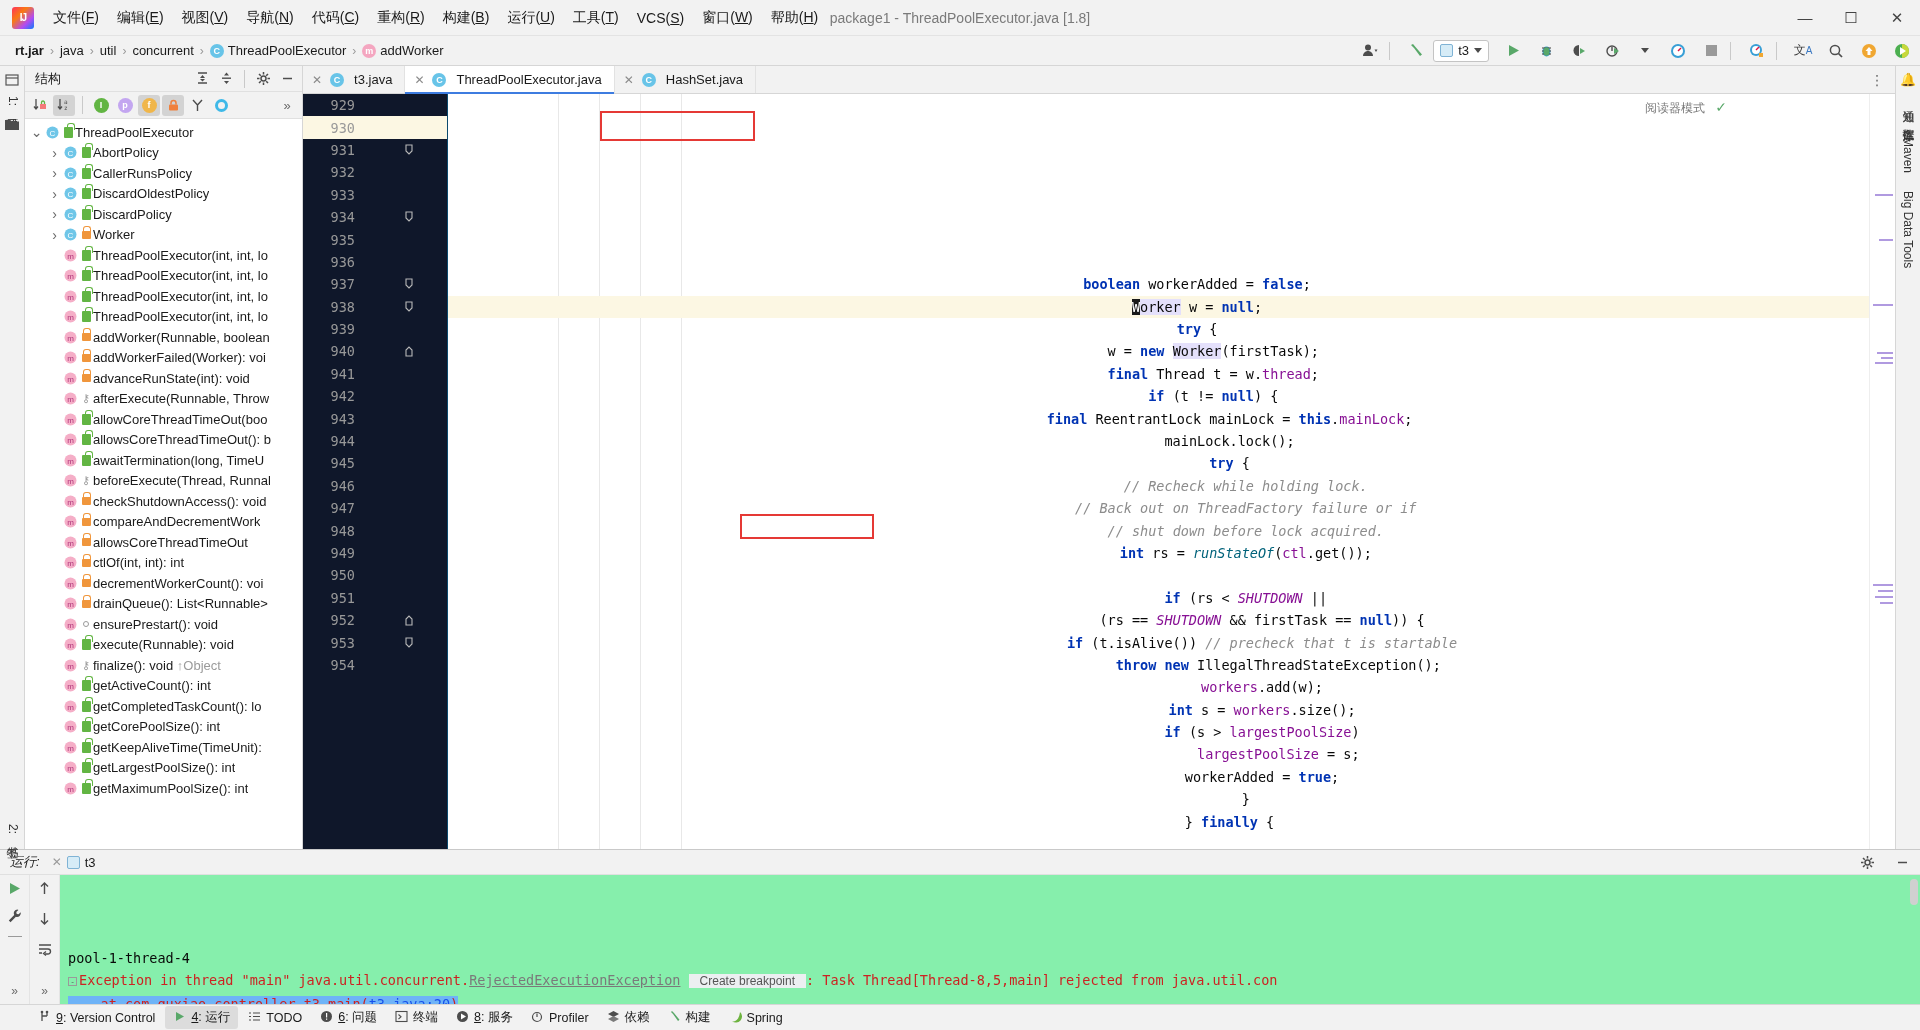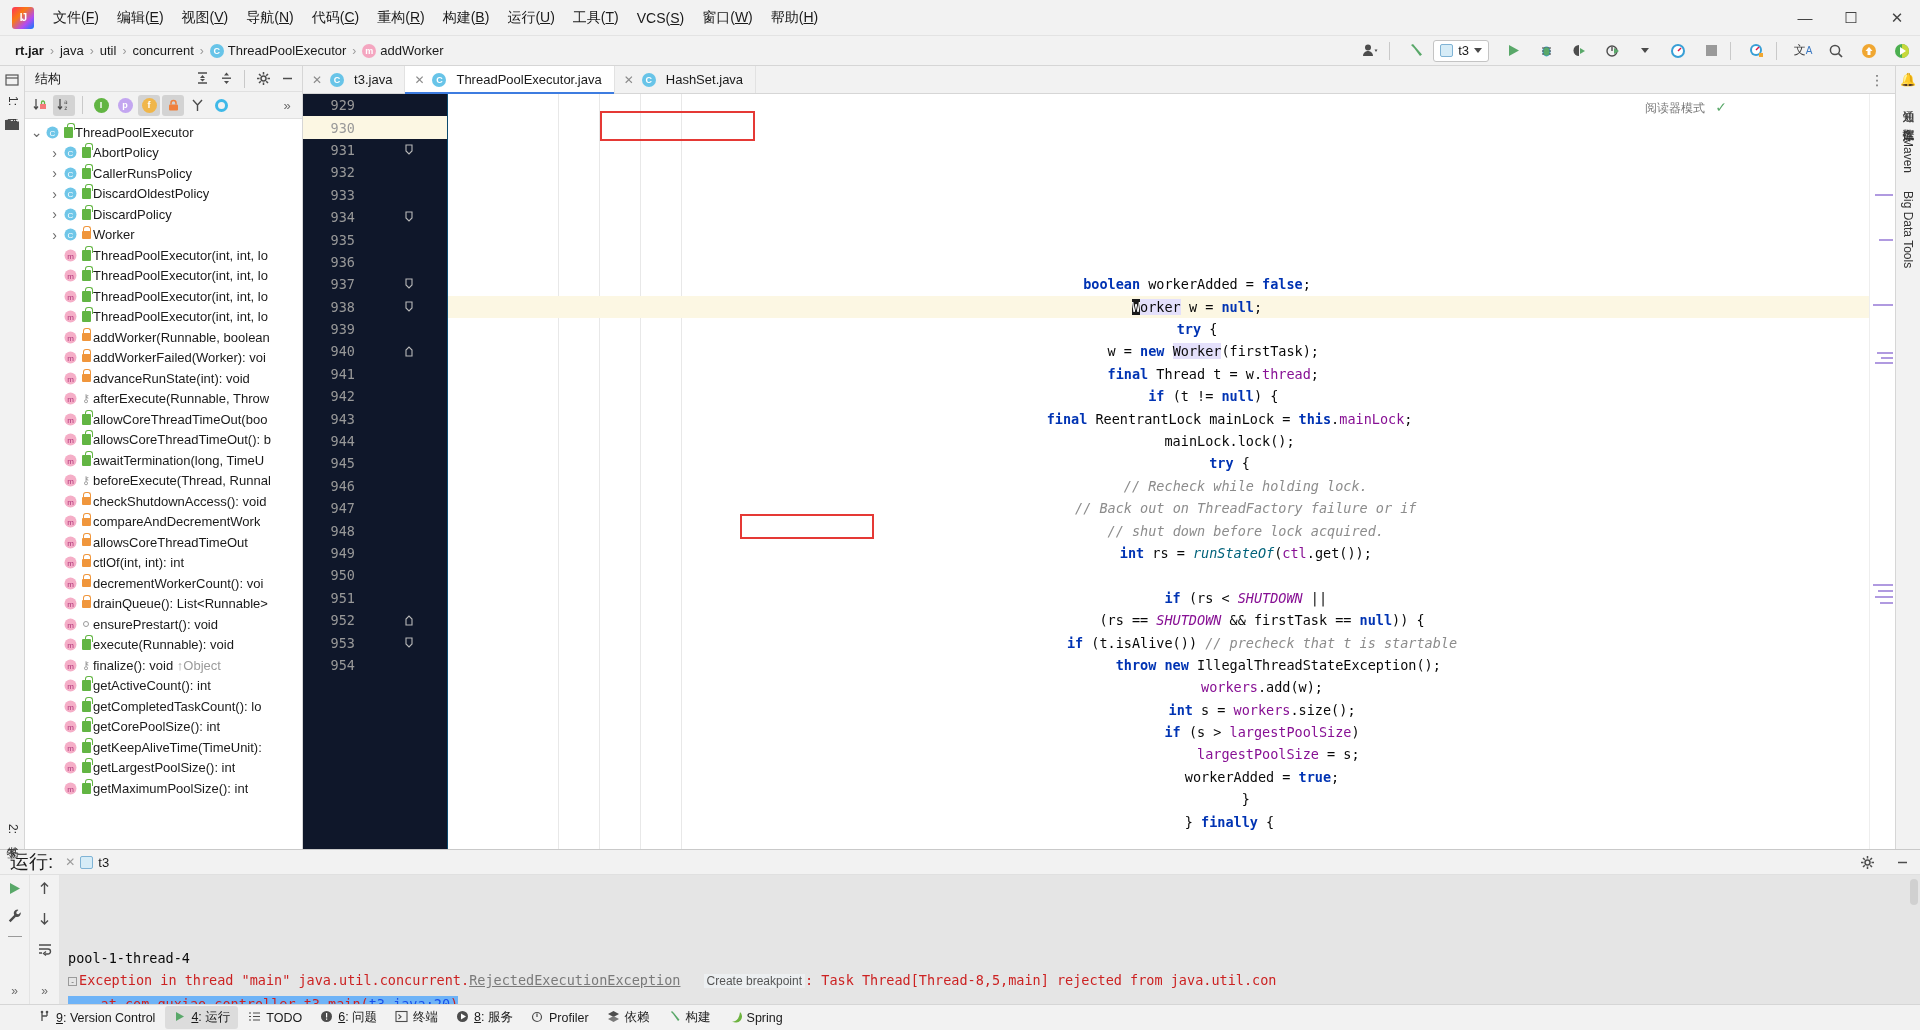--- a/index.html
+++ b/index.html
@@ -190,40 +190,40 @@
 
   
   .runpanel {
     height: 155px; flex: 0 0 155px; display:flex; flex-direction:column;
     background:#fff; border-top:1px solid #c9c9c9;
   }
   .run-head {
     height: 25px; flex:0 0 25px; display:flex; align-items:center; gap:6px;
     padding: 0 6px 0 10px; background:#f2f2f2; border-bottom:1px solid #e0e0e0;
   }
-  .run-title { font-size: 19px; }
+  .run-title { font-size: 13px; font-style: italic; }
   .run-tab { display:flex; align-items:center; gap:5px; font-size:13px; padding: 1px 6px; border-radius:3px;}
   .run-head-right { margin-left:auto; display:flex; align-items:center; gap:4px; }
   .run-body { flex:1 1 auto; display:flex; min-height:0; }
   .run-side {
     width: 30px; flex:0 0 30px; background:#f2f2f2; border-right:1px solid #e4e4e4;
     display:flex; flex-direction:column; align-items:center; padding-top:6px; gap:9px;
   }
   .run-side2 {
     width: 30px; flex:0 0 30px; background:#f2f2f2; border-right:1px solid #e4e4e4;
     display:flex; flex-direction:column; align-items:center; padding-top:6px; gap:12px;
   }
   .console {
-    flex:1 1 auto; overflow:hidden; position:relative; background:#e5e5e5;
+    flex:1 1 auto; overflow:hidden; position:relative; background:#86efac;
     font-family: "DejaVu Sans Mono", monospace; font-size: 13.5px; line-height: 22.5px;
     padding: 4px 0 0 8px; white-space: pre; color:#080808;
   }
   .c-err { color:#cc2222; }
   .c-link { color:#7a7a7a; text-decoration: underline; }
-  .c-chip { background:#eceff1; color:#555; font-family:"Liberation Sans",sans-serif; font-size:12px; padding:0 3px;margin-left:15px; }
+  .c-chip { background:#eceff1; color:#555; font-family:"Liberation Sans",sans-serif; font-size:12px; padding:0 11px; }
   .c-sel { background:#6eb3f7; }
   .c-blue { color:#1750eb; text-decoration: underline; }
   .fold-sq { display:inline-block; width:9px;height:9px;border:1px solid #9a9a9a;color:#555;
      font-size:8px;line-height:7px;text-align:center;font-family:"Liberation Sans",sans-serif; vertical-align:middle; margin-right:2px;}
   .con-scroll { position:absolute; right:2px; top:4px; width:8px; height:26px; background:#d0d0d0; border-radius:4px; }
 
   
   .toolbar-bottom {
     height: 26px; flex: 0 0 26px; display:flex; align-items:center;
     background:#f2f2f2; border-top:1px solid #d6d6d6; padding-left: 30px; gap: 2px;
@@ -261,20 +261,21 @@
         <div class="menu-item">导航(<u>N</u>)</div>
         <div class="menu-item">代码(<u>C</u>)</div>
         <div class="menu-item">重构(<u>R</u>)</div>
         <div class="menu-item">构建(<u>B</u>)</div>
         <div class="menu-item">运行(<u>U</u>)</div>
         <div class="menu-item">工具(<u>T</u>)</div>
         <div class="menu-item">VCS(<u>S</u>)</div>
         <div class="menu-item">窗口(<u>W</u>)</div>
         <div class="menu-item">帮助(<u>H</u>)</div>
       </div>
+    <div class="win-title">package1 - ThreadPoolExecutor.java [1.8]</div>
     <div class="win-ctrls">
       <div class="win-btn">—</div>
       <div class="win-btn">☐</div>
       <div class="win-btn close">✕</div>
     </div>
   </div>
 
   <div class="navbar">
     <div class="crumbs" id="crumbs-root">
         <div class="crumb bold">

